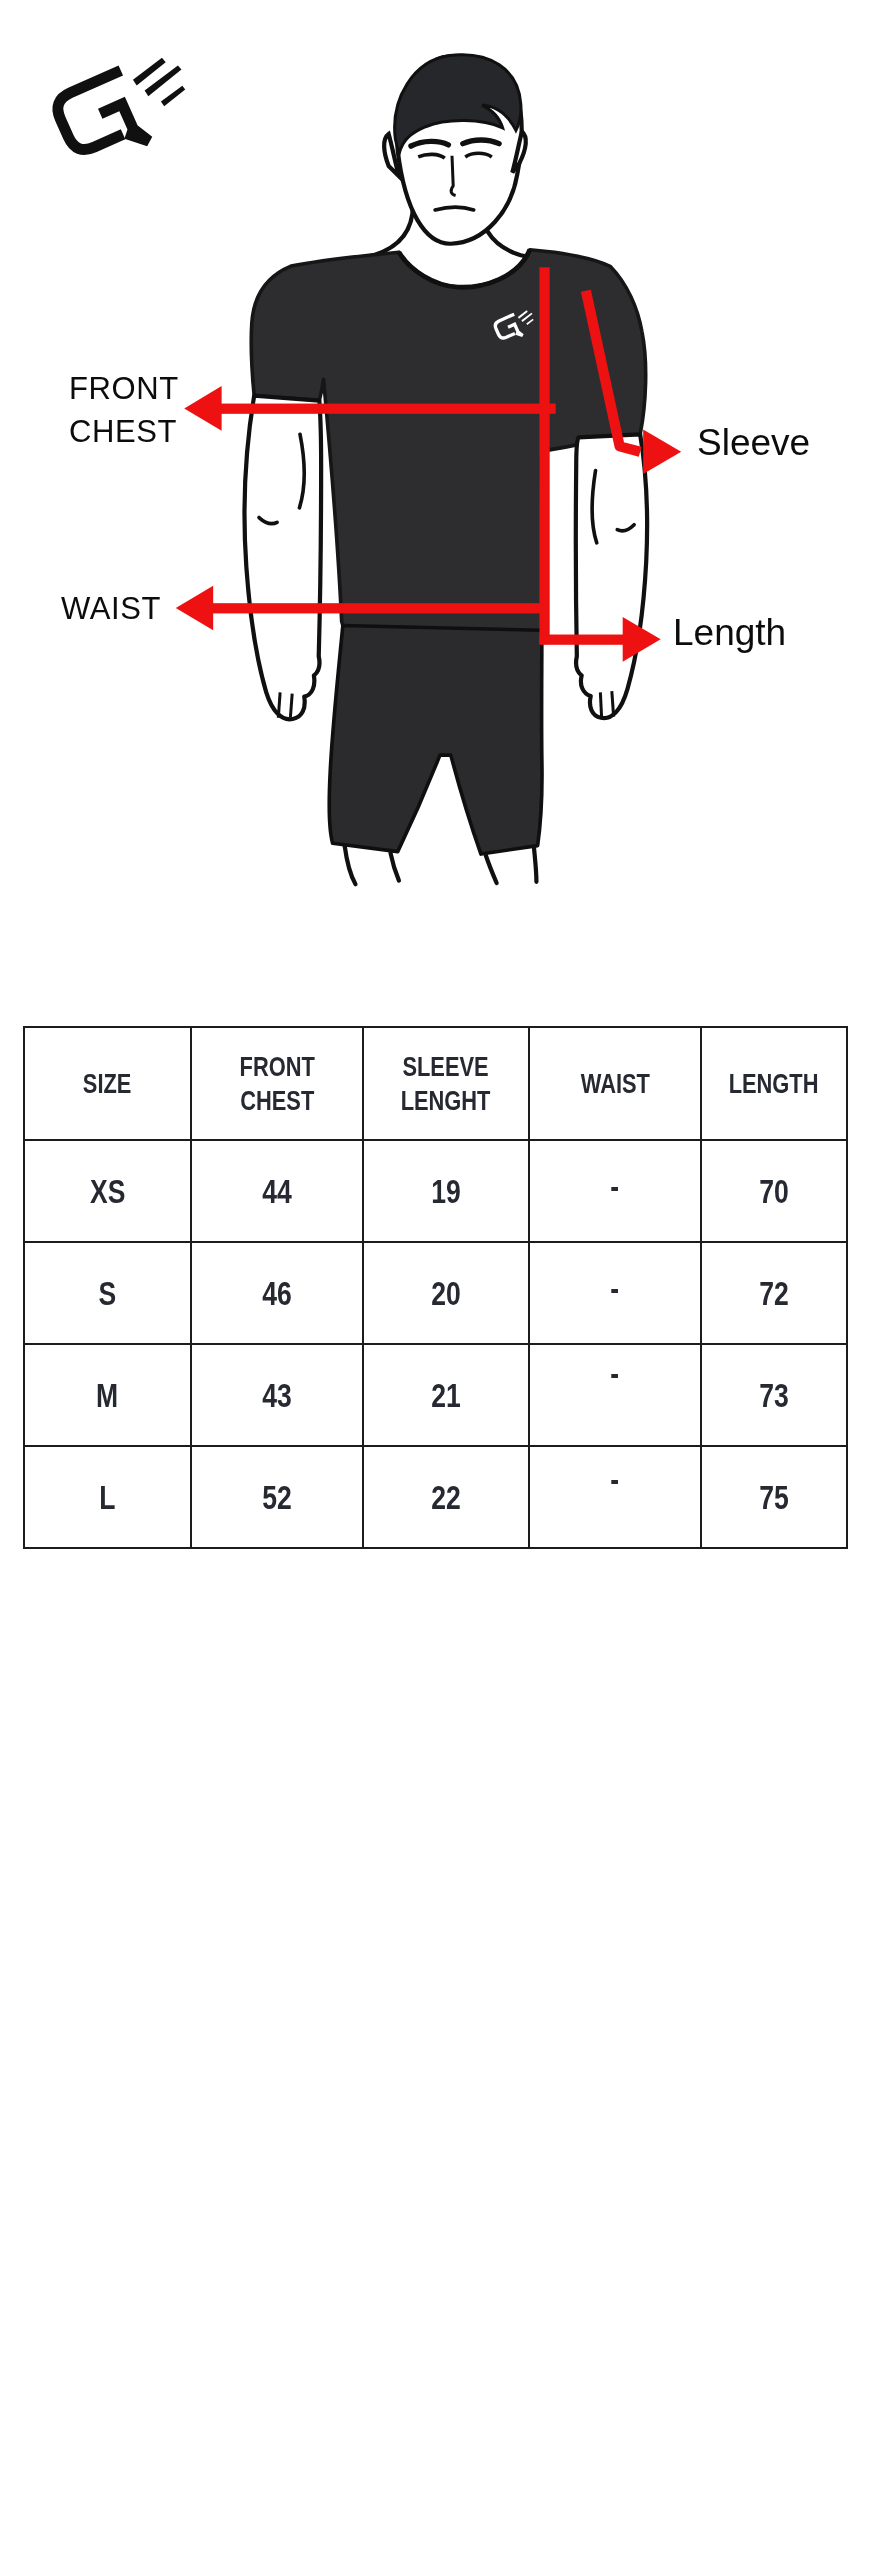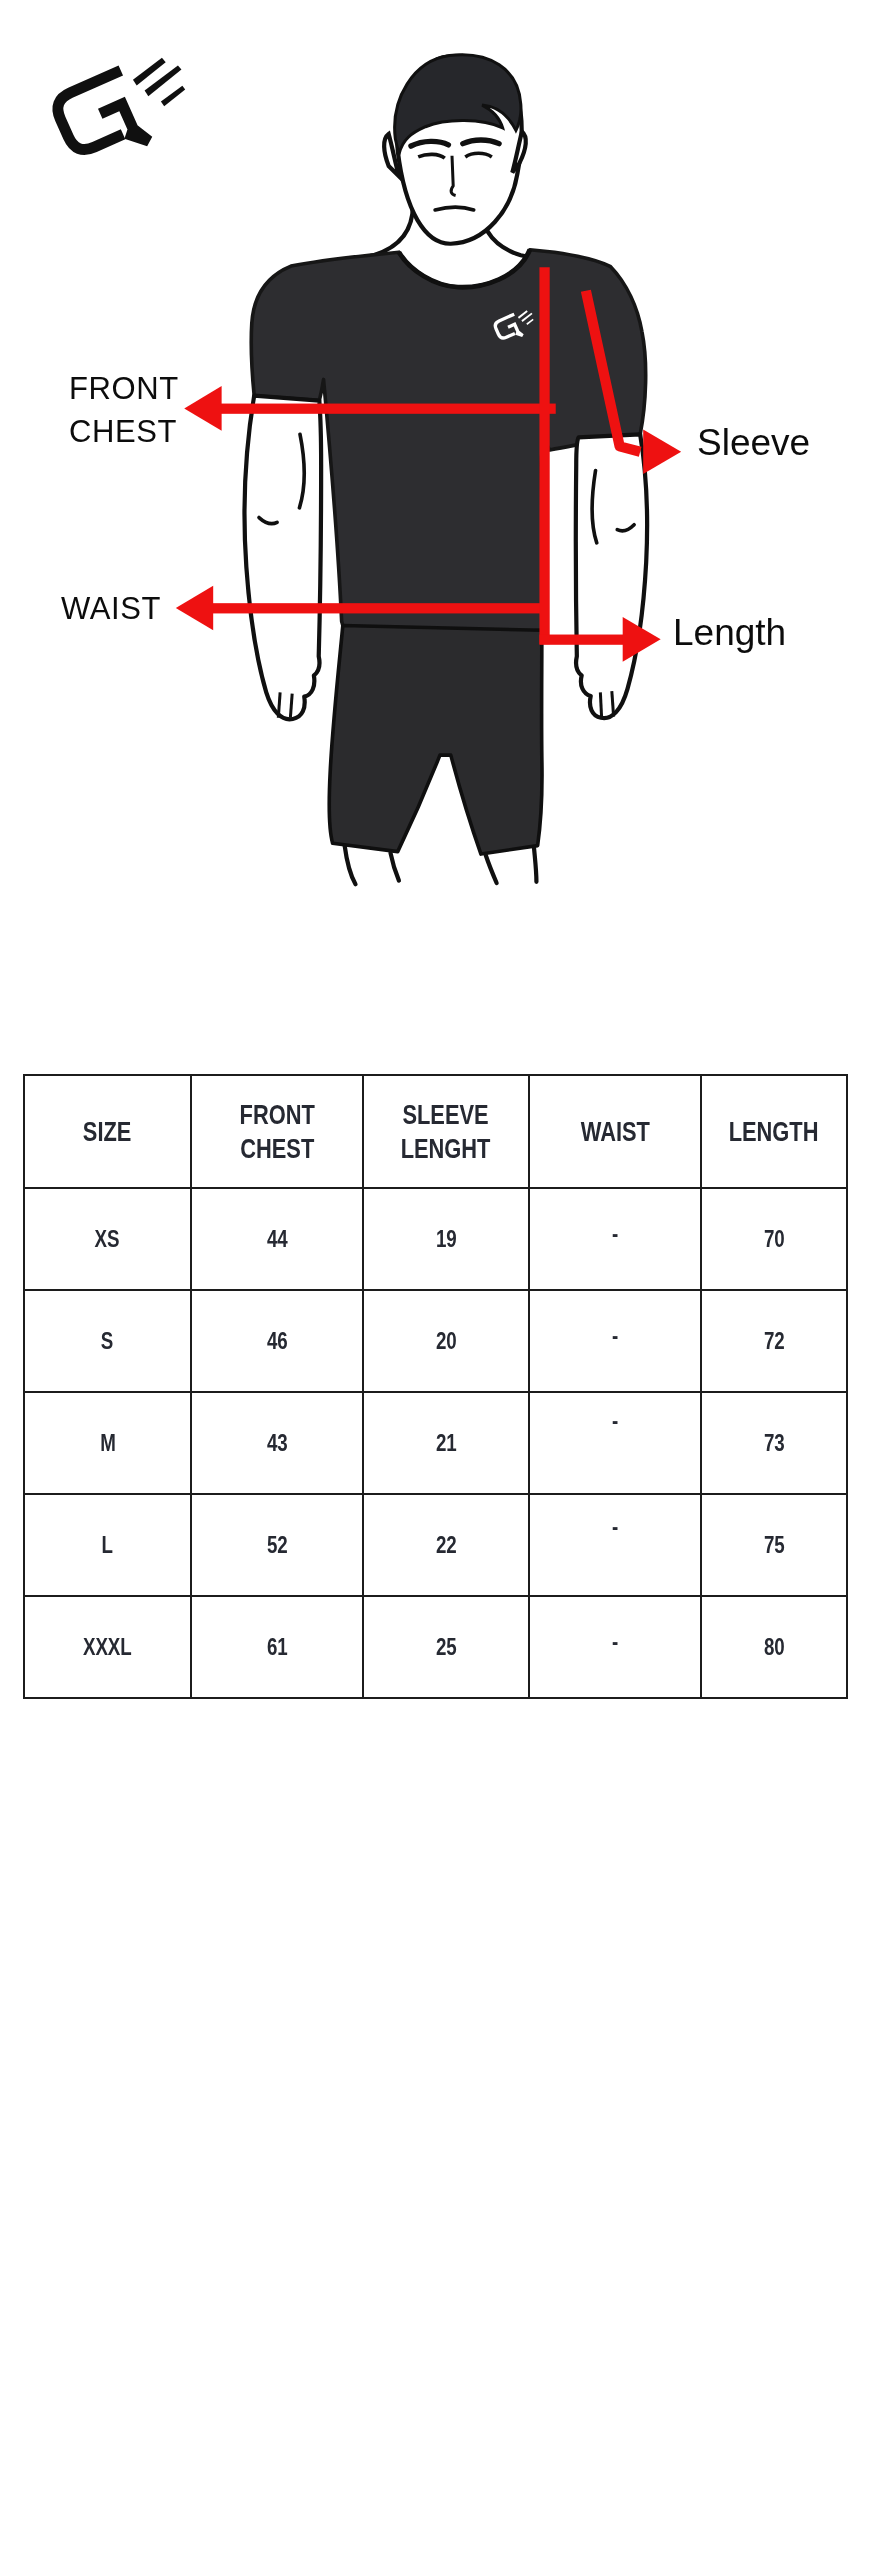--- a/index.html
+++ b/index.html
@@ -16,28 +16,27 @@
   .lbl-mixed{font-size:37px;line-height:42px;font-weight:400;}
   #front-chest-label{left:69px;top:367px;width:151px;}
   #waist-label{left:61px;top:587px;width:181px;}
   #sleeve-label{left:697px;top:422px;width:157px;}
   #length-label{left:673px;top:612px;width:169px;}
   
   .size-table{
     position:absolute;left:23px;top:1026px;width:823px;
     border-collapse:collapse;table-layout:fixed;
     color:#262932;
-    margin-top:48px;
   }
   .size-table th,.size-table td{
     border:2.4px solid #1c1c1c;text-align:center;vertical-align:middle;
     padding:0;background:#ffffff;
   }
   .size-table th{height:111px;font-size:28px;font-weight:bold;line-height:34px;}
-  .size-table td{height:100px;font-size:24px;font-weight:bold;}
+  .size-table td{height:100px;font-size:34px;font-weight:bold;}
   .cnd{display:inline-block;transform:scaleX(0.78);transform-origin:50% 50%;white-space:pre-line;}
   
   .size-table tbody tr td:nth-child(4) .cnd{position:relative;top:-4.8px;}
   .size-table tbody tr:nth-child(3) td:nth-child(4) .cnd{top:-22px;}
   .size-table tbody tr:nth-child(4) td:nth-child(4) .cnd{top:-18px;}
   .size-table tbody tr:nth-child(7) td:nth-child(4) .cnd{top:14.5px;}
 </style>
 </head>
 <body>
 
@@ -186,22 +185,15 @@
         <td><span class="cnd">-</span></td>
         <td><span class="cnd">73</span></td>
       </tr>
       <tr>
         <td><span class="cnd">L</span></td>
         <td><span class="cnd">52</span></td>
         <td><span class="cnd">22</span></td>
         <td><span class="cnd">-</span></td>
         <td><span class="cnd">75</span></td>
       </tr>
-      <tr>
-        <td><span class="cnd">XXXL</span></td>
-        <td><span class="cnd">61</span></td>
-        <td><span class="cnd">25</span></td>
-        <td><span class="cnd">-</span></td>
-        <td><span class="cnd">80</span></td>
-      </tr>
     </tbody>
 </table>
 
 
 </body></html>

